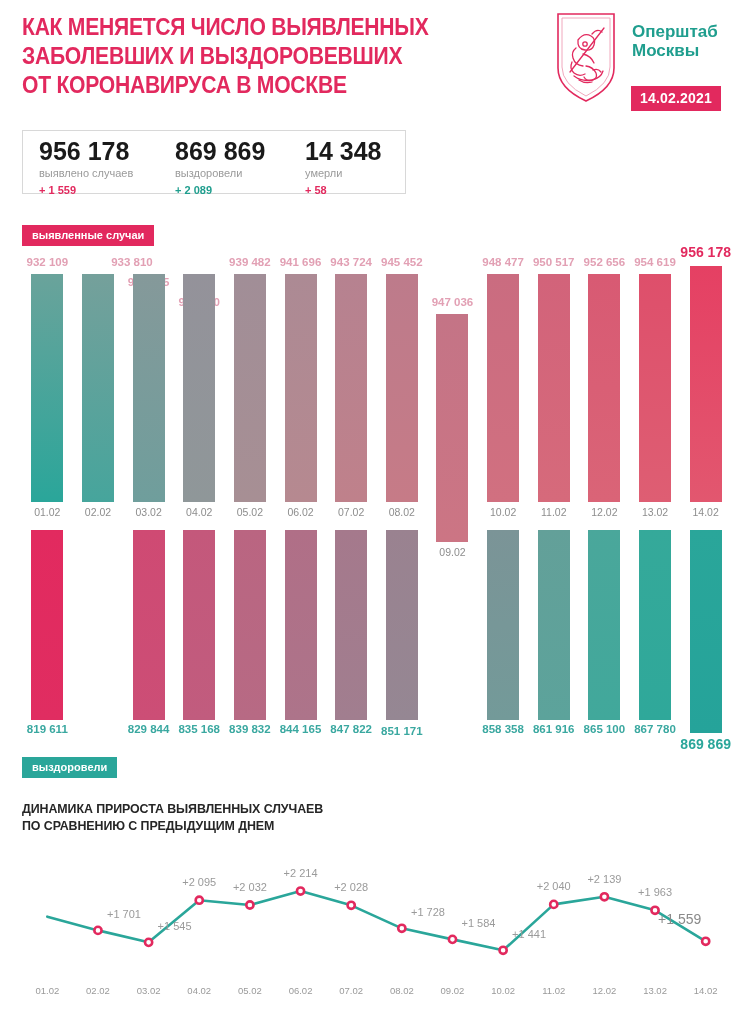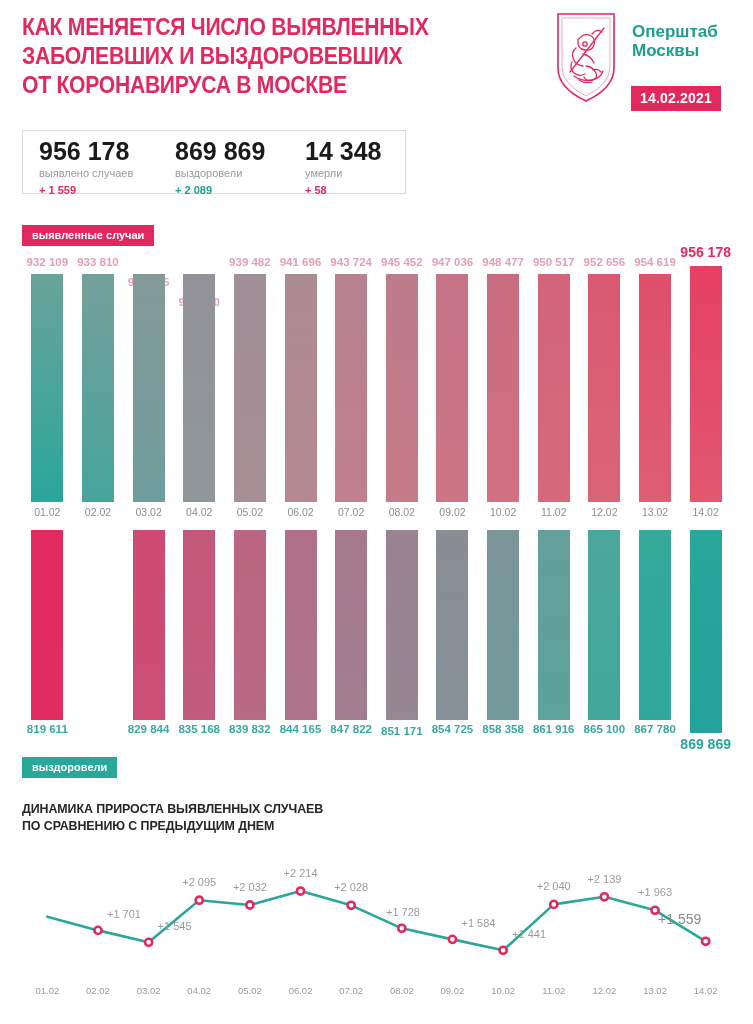--- a/index.html
+++ b/index.html
@@ -167,21 +167,21 @@
   <div class="chip chip-cases">выявленные случаи</div>
   <div class="chip chip-rec">выздоровели</div>
 
   <div class="barchart chart-top" id="chart-top">
       <div class="barcol" style="left: 22px; width: 50.6429px;">
         <div class="barval" style="top: 6px;">932 109</div>
         <div class="bar" style="top: 24px; height: 228px; background: linear-gradient(rgb(106, 163, 155), rgb(42, 166, 154));"></div>
         <div class="datelab" style="top: 256px;">01.02</div>
       </div>
       <div class="barcol" style="left: 72.6429px; width: 50.6429px;">
-        <div class="barval" style="top: 6px;">933 810</div>
+        <div class="barval" style="top: 6px; margin-left: 34px;">933 810</div>
         <div class="bar" style="top: 24px; height: 228px; background: linear-gradient(rgb(117, 160, 155), rgb(70, 165, 156));"></div>
         <div class="datelab" style="top: 256px;">02.02</div>
       </div>
       <div class="barcol" style="left: 123.286px; width: 50.6429px;">
         <div class="barval" style="top: 6px; margin-top: 20px;">935 355</div>
         <div class="bar" style="top: 24px; height: 228px; background: linear-gradient(rgb(133, 153, 154), rgb(111, 158, 156));"></div>
         <div class="datelab" style="top: 256px;">03.02</div>
       </div>
       <div class="barcol" style="left: 173.929px; width: 50.6429px;">
         <div class="barval" style="top: 6px; margin-top: 40px;">937 450</div>
@@ -201,21 +201,21 @@
       <div class="barcol" style="left: 325.857px; width: 50.6429px;">
         <div class="barval" style="top: 6px;">943 724</div>
         <div class="bar" style="top: 24px; height: 228px; background: linear-gradient(rgb(182, 130, 144), rgb(191, 129, 139));"></div>
         <div class="datelab" style="top: 256px;">07.02</div>
       </div>
       <div class="barcol" style="left: 376.5px; width: 50.6429px;">
         <div class="barval" style="top: 6px;">945 452</div>
         <div class="bar" style="top: 24px; height: 228px; background: linear-gradient(rgb(189, 123, 139), rgb(198, 123, 135));"></div>
         <div class="datelab" style="top: 256px;">08.02</div>
       </div>
-      <div class="barcol" style="left: 427.143px; width: 50.6429px;">
+      <div class="barcol" style="left: 427.143px; width: 50.6429px; margin-top: 40px;">
         <div class="barval" style="top: 6px;">947 036</div>
         <div class="bar" style="top: 24px; height: 228px; background: linear-gradient(rgb(196, 116, 134), rgb(204, 117, 132));"></div>
         <div class="datelab" style="top: 256px;">09.02</div>
       </div>
       <div class="barcol" style="left: 477.786px; width: 50.6429px;">
         <div class="barval" style="top: 6px;">948 477</div>
         <div class="bar" style="top: 24px; height: 228px; background: linear-gradient(rgb(202, 108, 128), rgb(209, 112, 128));"></div>
         <div class="datelab" style="top: 256px;">10.02</div>
       </div>
       <div class="barcol" style="left: 528.429px; width: 50.6429px;">
@@ -261,24 +261,20 @@
         <div class="bar" style="top: 6px; height: 190px; background: linear-gradient(rgb(176, 111, 135), rgb(173, 116, 138));"></div>
         <div class="barval" style="top: 199px;">844 165</div>
       </div>
       <div class="barcol" style="left: 325.857px; width: 50.6429px;">
         <div class="bar" style="top: 6px; height: 190px; background: linear-gradient(rgb(165, 121, 140), rgb(161, 126, 143));"></div>
         <div class="barval" style="top: 199px;">847 822</div>
       </div>
       <div class="barcol" style="left: 376.5px; width: 50.6429px;">
         <div class="bar" style="top: 6px; height: 190px; background: linear-gradient(rgb(154, 130, 144), rgb(149, 135, 147));"></div>
         <div class="barval" style="top: 201px;">851 171</div>
-      </div>
-      <div class="barcol" style="left: 427.143px; width: 50.6429px;">
-        <div class="bar" style="top: 6px; height: 190px; background: linear-gradient(rgb(139, 140, 148), rgb(132, 145, 150));"></div>
-        <div class="barval" style="top: 199px;">854 725</div>
       </div>
       <div class="barcol" style="left: 477.786px; width: 50.6429px;">
         <div class="bar" style="top: 6px; height: 190px; background: linear-gradient(rgb(123, 148, 151), rgb(115, 154, 153));"></div>
         <div class="barval" style="top: 199px;">858 358</div>
       </div>
       <div class="barcol" style="left: 528.429px; width: 50.6429px;">
         <div class="bar" style="top: 6px; height: 190px; background: linear-gradient(rgb(99, 160, 153), rgb(92, 163, 155));"></div>
         <div class="barval" style="top: 199px;">861 916</div>
       </div>
       <div class="barcol" style="left: 579.071px; width: 50.6429px;">
@@ -316,21 +312,21 @@
         <circle cx="604.3928571428572" cy="46.809999999999995" r="3.6" fill="#ffffff" stroke="#e2295e" stroke-width="2.6"></circle>
         <circle cx="655.0357142857143" cy="60.303333333333335" r="3.6" fill="#ffffff" stroke="#e2295e" stroke-width="2.6"></circle>
         <circle cx="705.6785714285714" cy="91.27666666666667" r="3.6" fill="#ffffff" stroke="#e2295e" stroke-width="2.6"></circle>
       </svg>
       <div class="lineval" style="left: 123.964px; top: 58.39px;">+1 701</div>
       <div class="lineval" style="left: 174.607px; top: 70.35px;">+1 545</div>
       <div class="lineval" style="left: 199.25px; top: 26.1833px;">+2 095</div>
       <div class="lineval" style="left: 249.893px; top: 31.0133px;">+2 032</div>
       <div class="lineval" style="left: 300.536px; top: 17.06px;">+2 214</div>
       <div class="lineval" style="left: 351.179px; top: 31.32px;">+2 028</div>
-      <div class="lineval" style="left: 403px; top: 56.32px;">+1 728</div>
+      <div class="lineval" style="left: 428px; top: 56.32px;">+1 728</div>
       <div class="lineval" style="left: 478.464px; top: 67.36px;">+1 584</div>
       <div class="lineval" style="left: 529.107px; top: 78.3233px;">+1 441</div>
       <div class="lineval" style="left: 553.75px; top: 30.4px;">+2 040</div>
       <div class="lineval" style="left: 604.393px; top: 22.81px;">+2 139</div>
       <div class="lineval" style="left: 655.036px; top: 36.3033px;">+1 963</div>
       <div class="lineval last" style="left: 679.679px; top: 61.2767px;">+1 559</div>
     </div>
 
   <div class="axiswrap" id="axiswrap">
       <div class="axislab" style="left: 47.3214px; top: 0px;">01.02</div>

